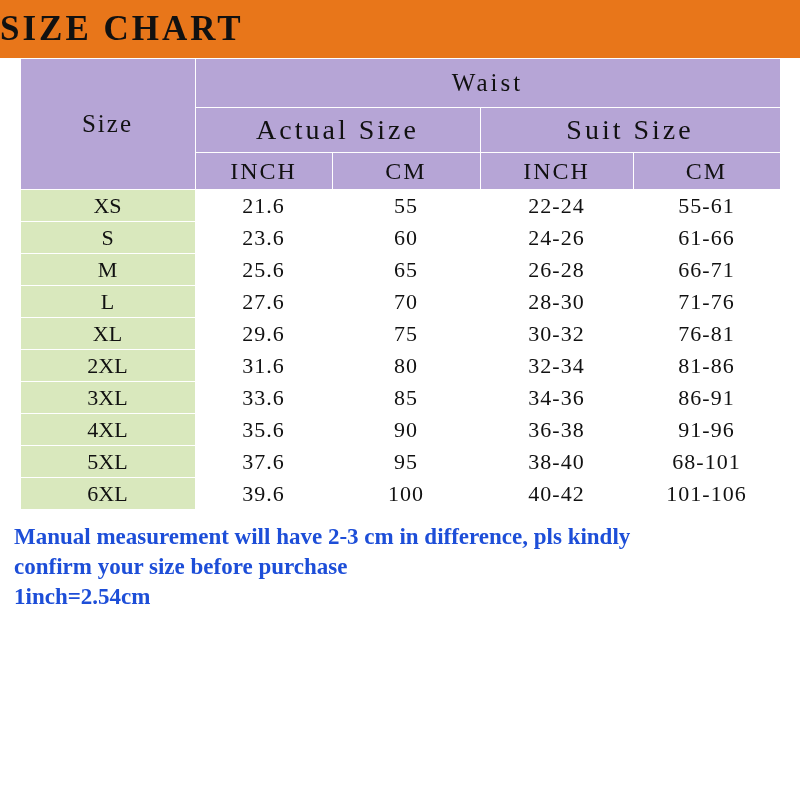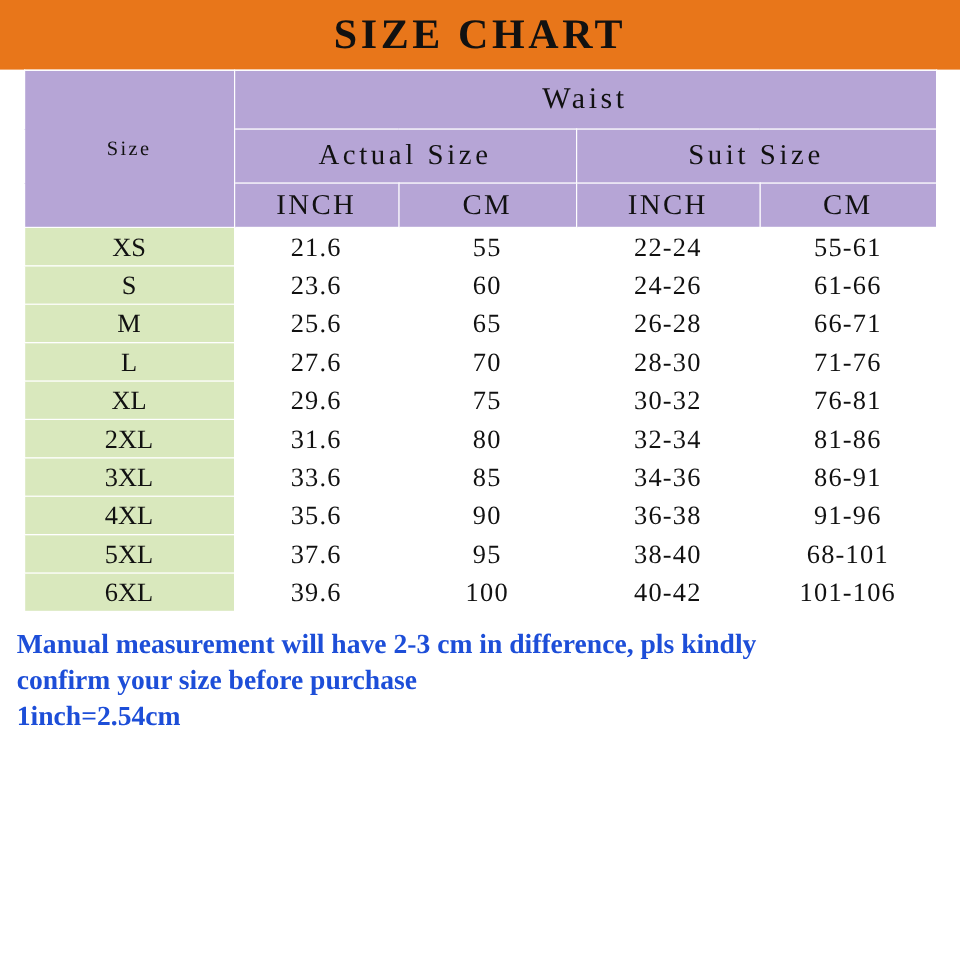--- a/index.html
+++ b/index.html
@@ -41,21 +41,21 @@
     margin-top: -4px;
     color: #1a1a1a;
   }
 
   
   .title-band {
     background: #e8761a;
     height: 58px;
     display: flex;
     align-items: center;
-    justify-content: center;
+    justify-content: flex-start;
   }
   .title-band .title-text {
     font-family: "Liberation Serif", serif;
     font-size: 35px;
     font-weight: bold;
     letter-spacing: 3px;
     color: #111111;
   }
 
   
@@ -75,31 +75,31 @@
   .hdr-purple {
     background: #b6a5d6;
     color: #111111;
   }
   .h-waist {
     font-size: 25px;
     letter-spacing: 3px;
     height: 48px;
   }
   .h-group {
-    font-size: 24px;
+    font-size: 28px;
     letter-spacing: 3px;
     height: 44px;
   }
   .h-unit {
     font-size: 24px;
     letter-spacing: 2px;
     height: 36px;
   }
   .h-size {
-    font-size: 17px;
+    font-size: 25px;
     letter-spacing: 2px;
   }
   .row-label {
     background: #d9e8bd;
     font-size: 22px;
     height: 31px;
     color: #111111;
   }
   .cell {
     background: #ffffff;

